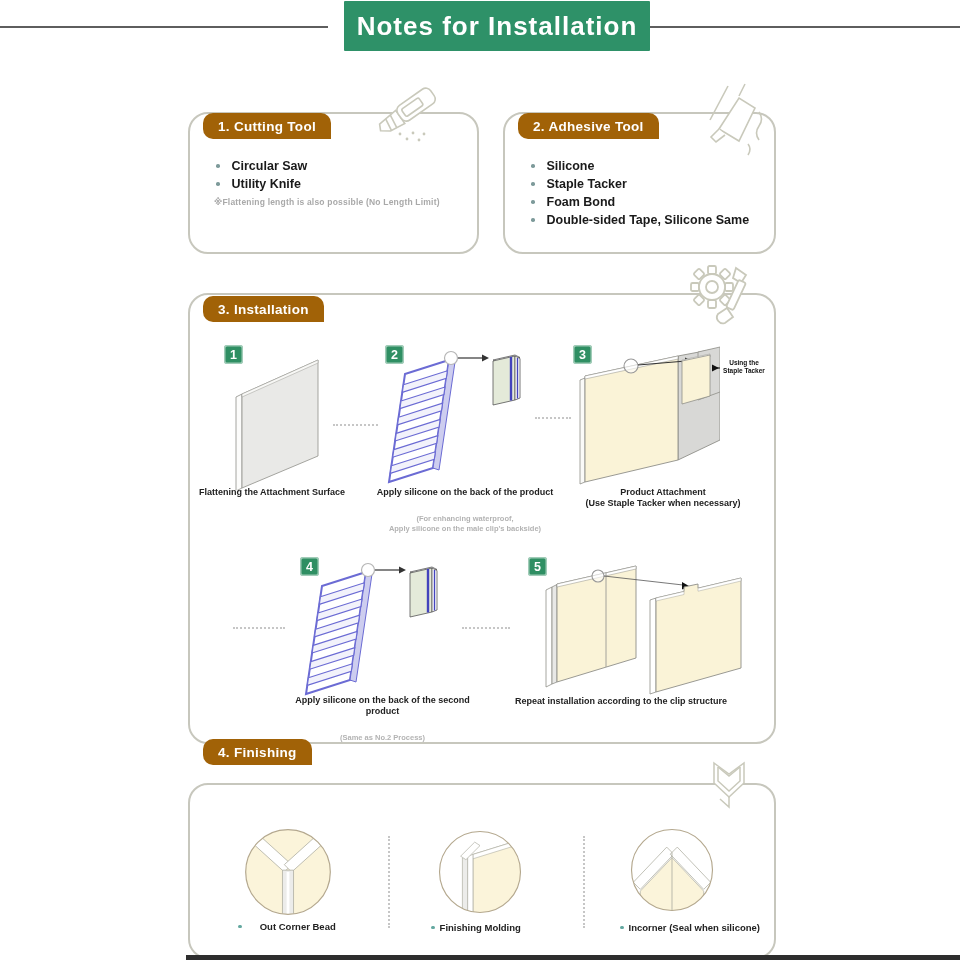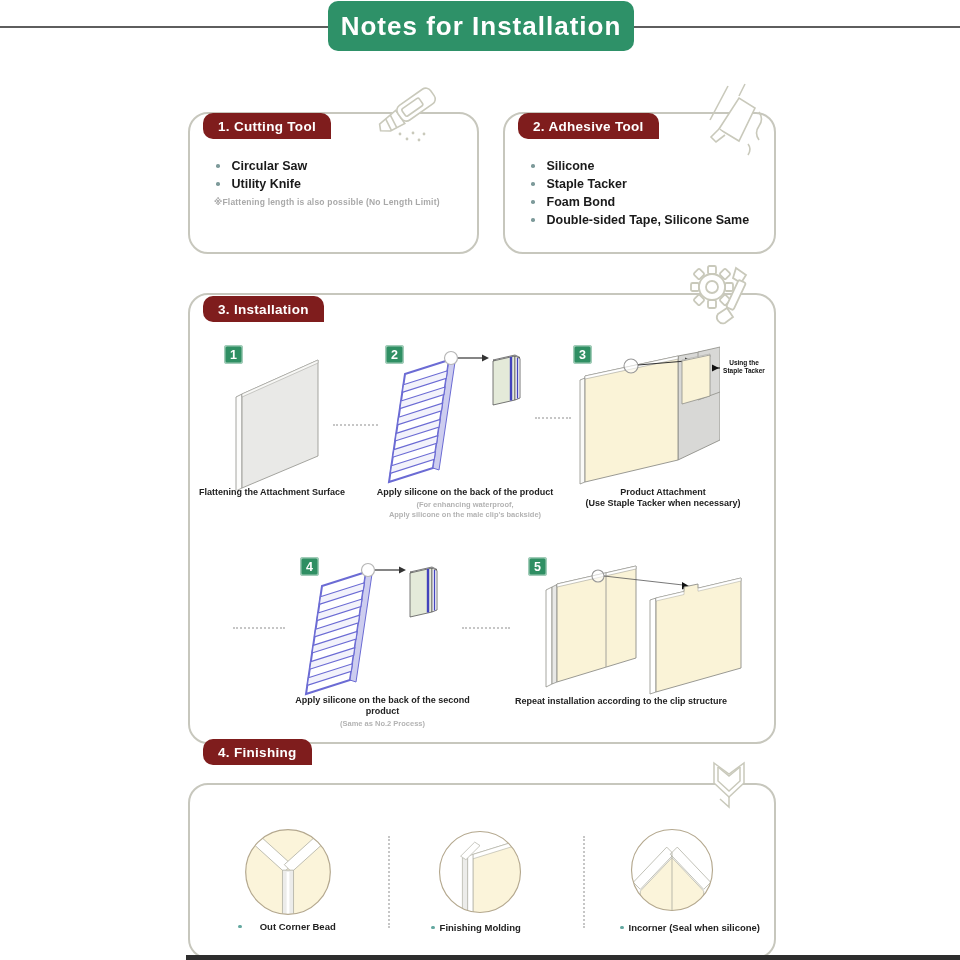--- a/index.html
+++ b/index.html
@@ -1,38 +1,38 @@
 <!DOCTYPE html>
 <html><head>
 <meta charset="utf-8">
 <style>
   html,body{margin:0;padding:0;background:#fff;}
   #page{position:relative;width:960px;height:960px;background:#fff;overflow:hidden;
         font-family:"Liberation Sans","DejaVu Sans",sans-serif;}
   .hline{position:absolute;height:0;border-top:2px solid #5e5e5e;}
-  .banner{position:absolute;left:328px;top:1px;width:306px;height:50px;background:#2e9168;
-          border-radius:10px;display:flex;align-items:center;justify-content:center;
+  .banner{position:absolute;left:344px;top:1px;width:306px;height:50px;background:#2e9168;
+          border-radius:1px;display:flex;align-items:center;justify-content:center;
           color:#fff;font-size:26px;font-weight:bold;letter-spacing:1px;z-index:2;}
   .secbox{position:absolute;background:#fff;border:2px solid #c7c7bd;border-radius:20px;}
-  .seclabel{position:absolute;background:#7f1d1d;color:#fff;font-weight:bold;font-size:13.5px;
+  .seclabel{position:absolute;background:#a16207;color:#fff;font-weight:bold;font-size:13.5px;
             height:26px;display:flex;align-items:center;padding:0 15px;
             border-radius:10px 10px 0 10px;letter-spacing:.3px;z-index:3;}
   .toollist{position:absolute;z-index:3;}
   .toolrow{display:flex;align-items:center;gap:12px;height:18px;font-size:12.5px;font-weight:bold;color:#1a1a1a;}
   .dot{width:3.5px;height:3.5px;border-radius:50%;background:#7d9a9a;flex:0 0 auto;}
   .note{position:absolute;font-size:8.5px;color:#a9a9a9;font-weight:bold;letter-spacing:.2px;z-index:3;}
   .badge{position:absolute;width:19px;height:19px;background:#2f8f63;border-radius:3px;
          color:#fff;font-size:12.5px;font-weight:bold;display:flex;align-items:center;justify-content:center;
          box-shadow:inset 0 0 0 1.5px rgba(255,255,255,.55);z-index:4;}
   .diagram{position:absolute;z-index:3;}
   .conn{position:absolute;height:0;border-top:2px dotted #c6c6c6;z-index:2;}
   .vconn{position:absolute;width:0;border-left:2px dotted #c6c6c6;z-index:2;}
   .cap{position:absolute;text-align:center;z-index:3;}
   .cap .main{font-size:9px;font-weight:bold;color:#222;line-height:11px;}
-  .cap .sub{font-size:7.5px;font-weight:bold;color:#b3b3b3;line-height:9.5px;margin-top:2px;}
+  .cap .sub{font-size:7.5px;font-weight:bold;color:#b3b3b3;line-height:9.5px;margin-top:16px;}
   .annot{position:absolute;font-size:6.5px;font-weight:bold;color:#111;line-height:8px;text-align:center;z-index:4;}
   .flabel{position:absolute;display:flex;align-items:center;justify-content:center;gap:5px;
           font-size:9.5px;font-weight:bold;color:#222;z-index:3;}
   .flabel .dot{background:#63a8a0;}
   .icon{position:absolute;z-index:1;}
   .bottombar{position:absolute;left:186px;top:955px;width:774px;height:5px;background:#2e2e2e;z-index:5;}
 </style>
 </head>
 <body>
 

